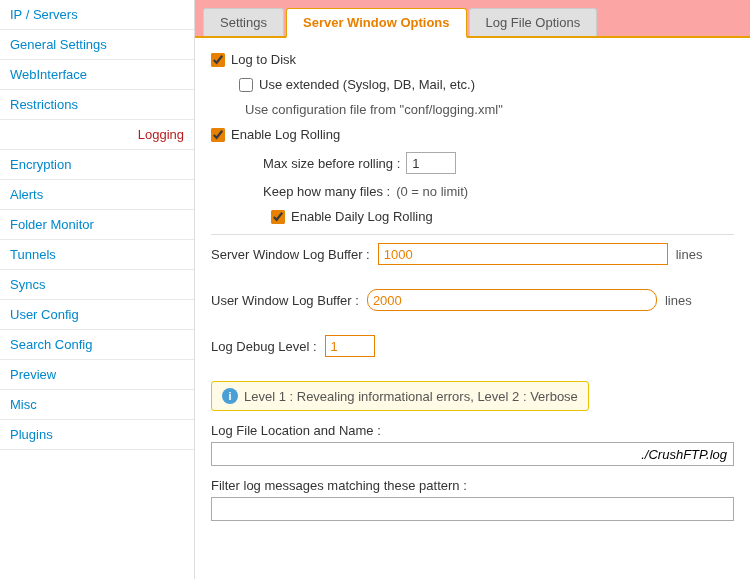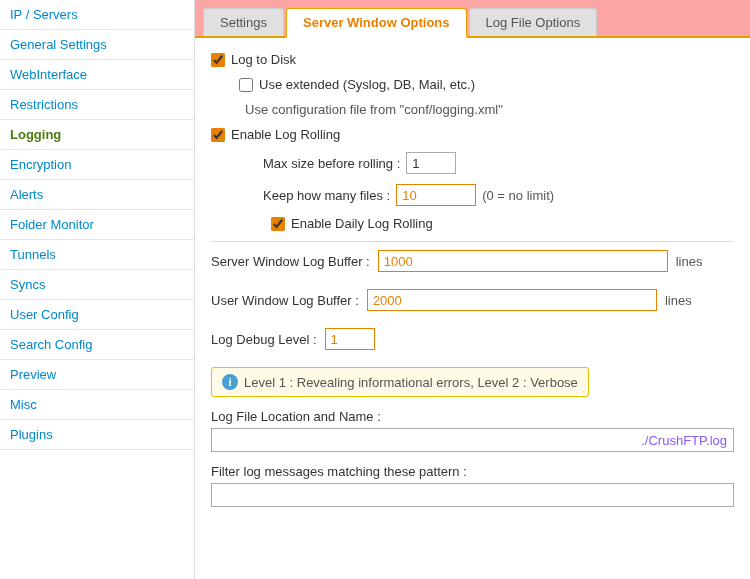--- a/index.html
+++ b/index.html
@@ -16,21 +16,21 @@
       height: 100%;
       overflow-y: auto;
     }
     .sidebar-item {
       padding: 7px 10px;
       cursor: pointer;
       color: #0088cc;
       border-bottom: 1px solid #e8e8e8;
       font-size: 13px;
     }
-    .sidebar-item.active { color: #4d7c0f; font-weight: bold; }
+    .sidebar-item.active { color: #b91c1c; font-weight: normal; text-align: right; }
 
     
     #main {
       flex: 1;
       display: flex;
       flex-direction: column;
       background: #f5f5f5;
       overflow: hidden;
     }
 
@@ -130,21 +130,21 @@
       font-size: 11px;
       font-weight: bold;
       display: flex;
       align-items: center;
       justify-content: center;
       flex-shrink: 0;
     }
     .info-text { color: #555; font-size: 13px; }
 
     .field-label { color: #333; font-size: 13px; white-space: nowrap; }
-    .field-row { display: flex; align-items: center; gap: 8px; margin-bottom: 17px; }
+    .field-row { display: flex; align-items: center; gap: 8px; margin-bottom: 24px; }
     .field-row-block { display: flex; flex-direction: column; gap: 4px; margin-bottom: 12px; }
 
     .full-input-wrap { width: 100%; }
     .full-input-wrap input {
       width: 100%;
       border: 1px solid #aaa;
       padding: 3px 6px;
       font-size: 13px;
       height: 24px;
       color: #666;
@@ -203,59 +203,58 @@
       </div>
     </div>
 
     <div class="form-row double-indented">
       <span class="field-label">Max size before rolling :</span>
       <input type="text" class="inline-input small" value="1" style="">
     </div>
 
     <div class="form-row double-indented">
       <span class="field-label">Keep how many files :</span>
-      <input type="text" class="inline-input medium" style="color: rgb(232, 128, 0); border-color: rgb(232, 128, 0);" value="10">
       <span class="unit-text">(0 = no limit)</span>
     </div>
 
     <div class="form-row double-indented" style="margin-left:60px;">
       <div class="checkbox-wrap">
         <input type="checkbox" id="dailyRolling" checked="" style="accent-color: rgb(232, 128, 0);">
         <label for="dailyRolling">Enable Daily Log Rolling</label>
       </div>
     </div>
 
     <hr class="divider">
 
     <div class="field-row">
       <span class="field-label">Server Window Log Buffer :</span>
       <input type="text" class="inline-input large" style="color: rgb(232, 128, 0); border-color: rgb(232, 128, 0);" value="1000">
       <span class="unit-text">lines</span>
     </div>
 
     <div class="field-row">
       <span class="field-label">User Window Log Buffer :</span>
-      <input type="text" class="inline-input large" style="color: rgb(232, 128, 0); border-color: rgb(232, 128, 0);" value="2000">
+      <input type="text" class="inline-input large" style="color: rgb(232, 128, 0); border-color: rgb(232, 128, 0); border-radius: 10px;" value="2000">
       <span class="unit-text">lines</span>
     </div>
 
     <div class="field-row">
       <span class="field-label">Log Debug Level :</span>
       <input type="text" class="inline-input small" style="color: rgb(232, 128, 0); border-color: rgb(232, 128, 0);" value="1">
     </div>
 
     <div class="info-box">
       <div class="info-icon">i</div>
       <span class="info-text">Level 1 : Revealing informational errors, Level 2 : Verbose</span>
     </div>
 
     <div class="field-row-block">
       <span class="field-label">Log File Location and Name :</span>
       <div class="full-input-wrap">
-        <input type="text" style="width: 100%; border: 1px solid rgb(170, 170, 170); padding: 3px 6px; font-size: 13px; height: 24px; color: #8b5cf6; text-align: right;" value="./CrushFTP.log">
+        <input type="text" style="width: 100%; border: 1px solid rgb(170, 170, 170); padding: 3px 6px; font-size: 13px; height: 24px; color: #000000; text-align: right; font-style: italic;" value="./CrushFTP.log">
       </div>
     </div>
 
     <div class="field-row-block">
       <span class="field-label">Filter log messages matching these pattern :</span>
       <div class="full-input-wrap">
         <input type="text" style="width: 100%; border: 1px solid rgb(170, 170, 170); padding: 3px 6px; font-size: 13px; height: 24px; color: rgb(51, 51, 51);">
       </div>
     </div>
 

